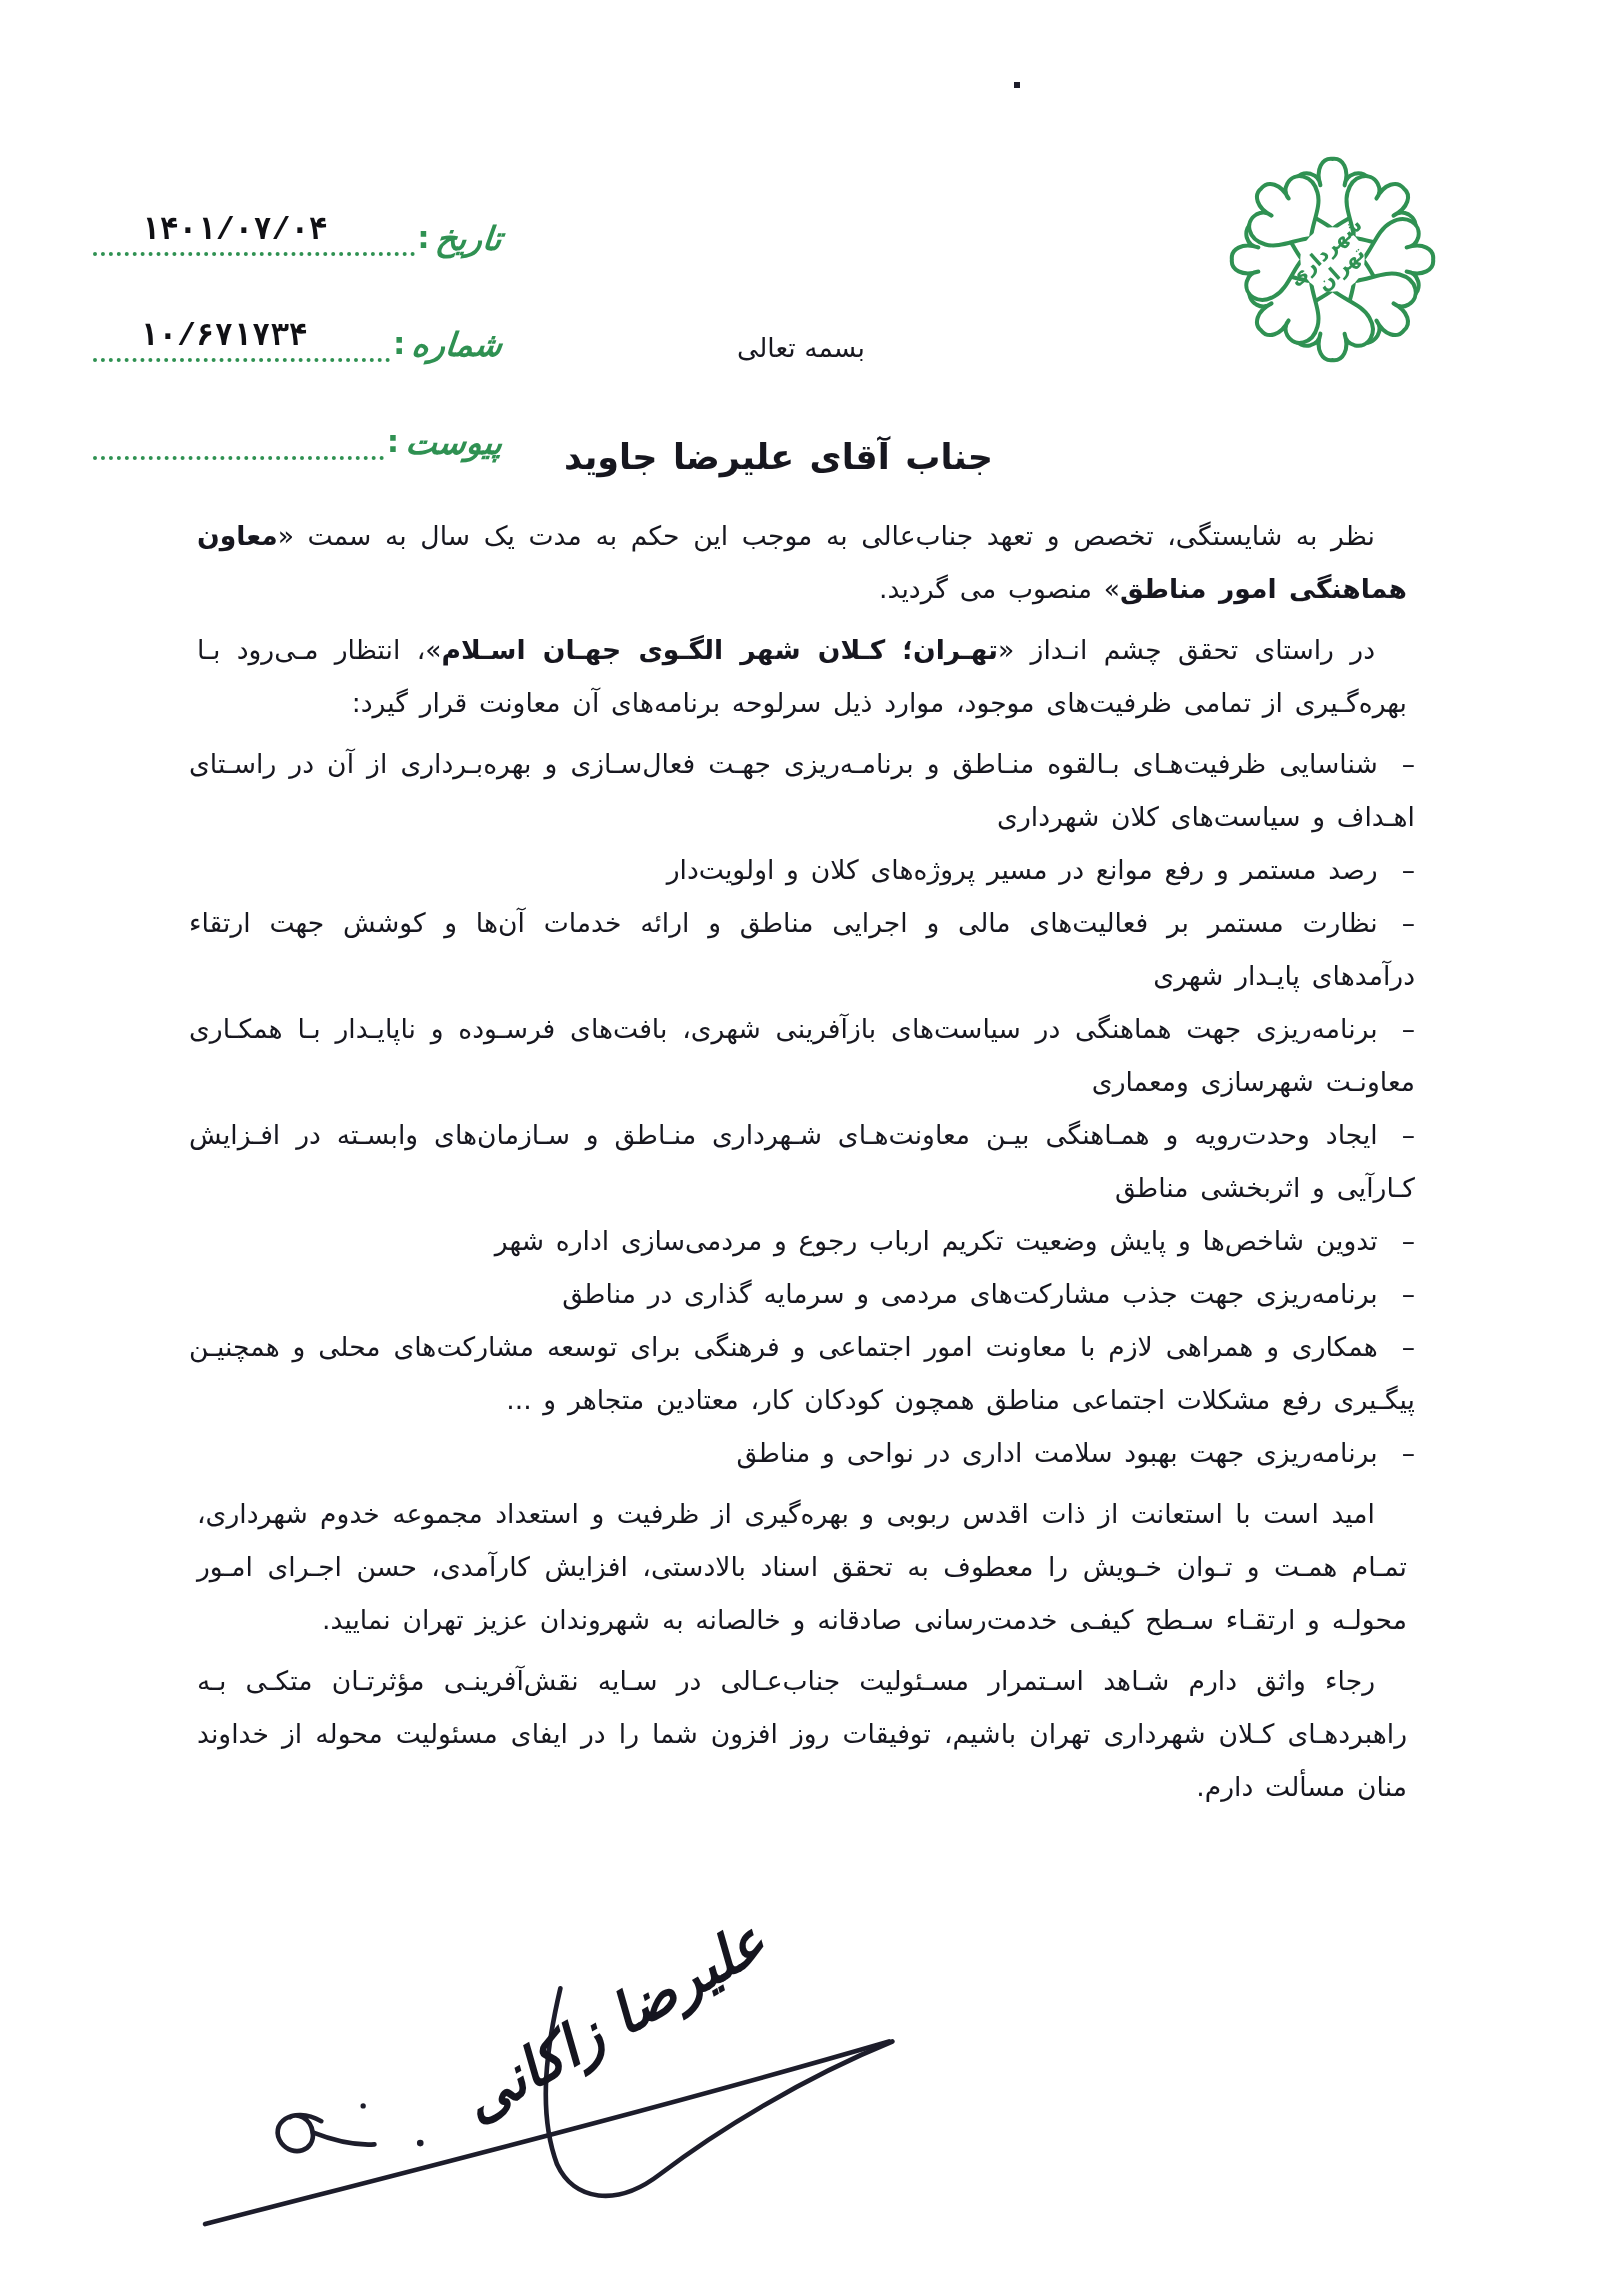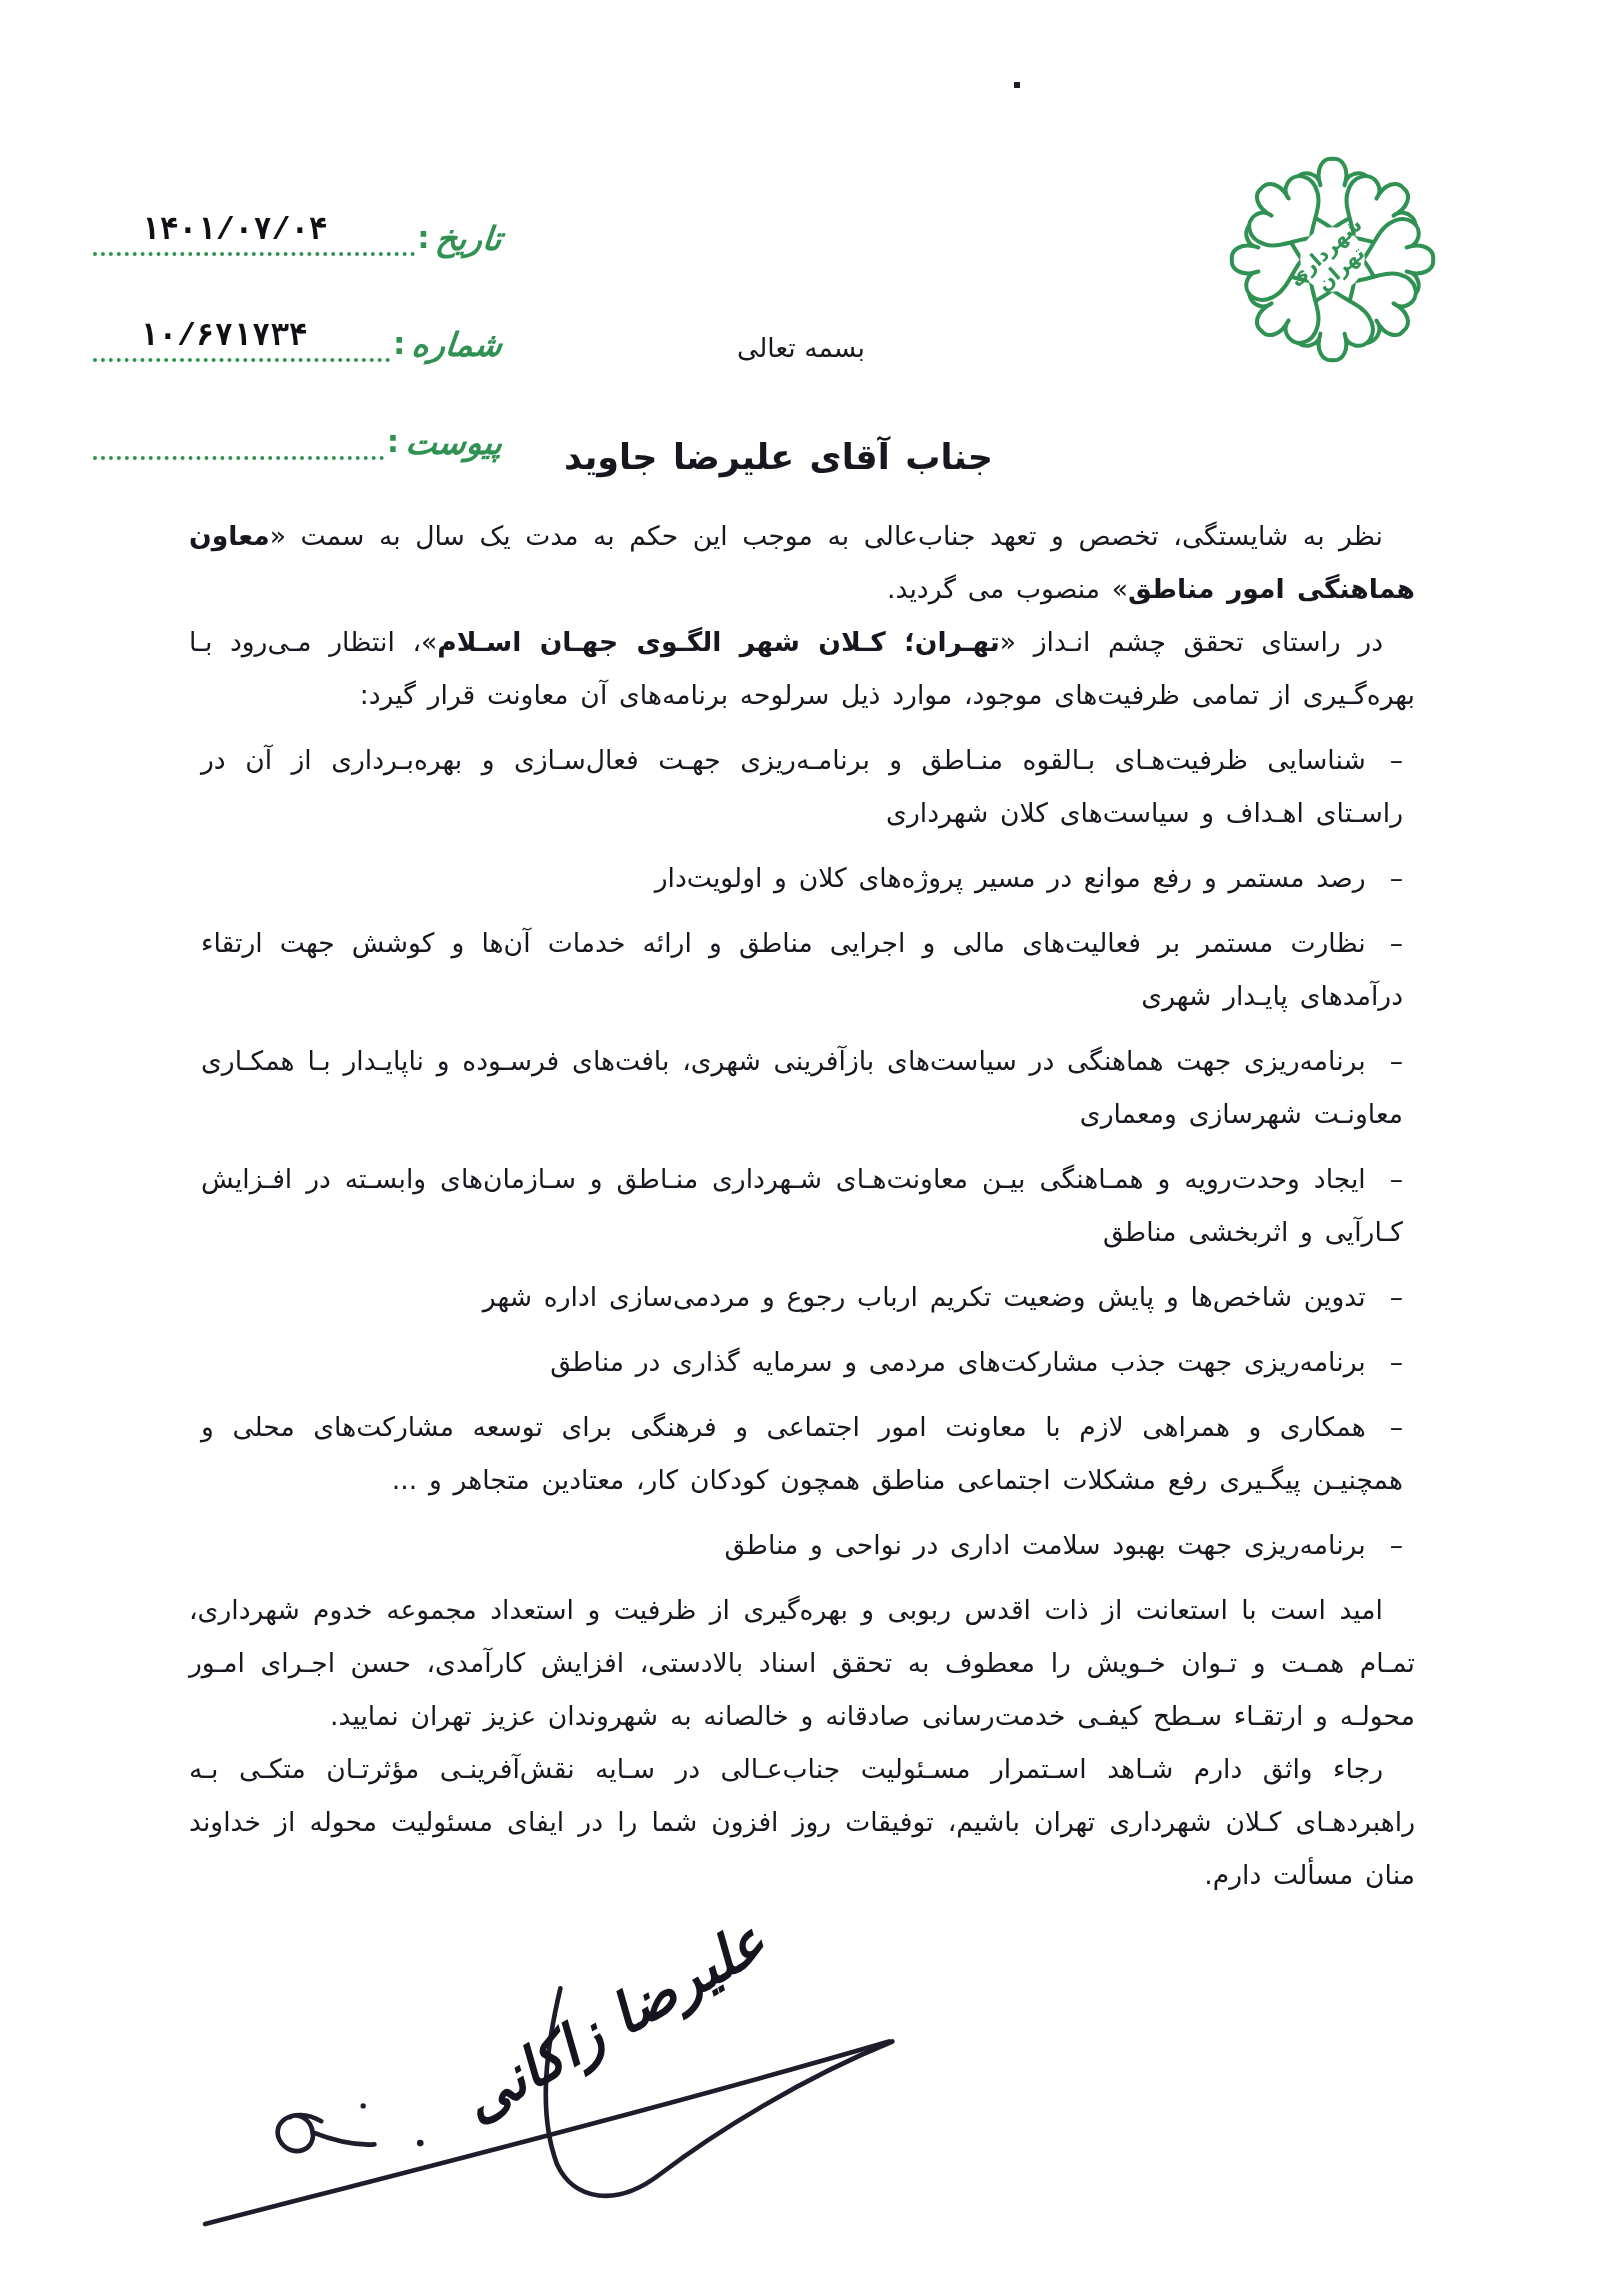--- a/index.html
+++ b/index.html
@@ -25,22 +25,22 @@
   .logo svg{width:100%;height:100%;}
   .logo-caption{font-weight:bold;}
   
   .bismillah{position:absolute;top:332px;left:0;width:100%;text-align:center;
              font-size:26.6px;direction:rtl;color:#17171f;}
   
   .doc{position:absolute;top:429px;left:189px;right:187px;direction:rtl;
        font-size:26.6px;line-height:53px;text-align:justify;word-spacing:3.3px;color:#17171f;}
   .recipient{font-weight:bold;font-size:35px;line-height:57px;text-align:center;
              margin:0 47px 22.6px 0;}
-  .para{margin:0;text-indent:32px;}
-  .bullet{margin:12px;}
+  .para{margin:8px;text-indent:32px;}
+  .bullet{margin:0;}
   .dash{display:inline-block;margin-left:24px;}
   b.inlinebold{font-weight:bold;}
   
   .signature{position:absolute;left:185px;top:1912px;width:764px;height:332px;}
   .signature svg{width:100%;height:100%;}
   .sig-name{font-family:"DejaVu Sans",sans-serif;font-weight:bold;font-style:italic;}
 </style>
 </head>
 <body>
 

